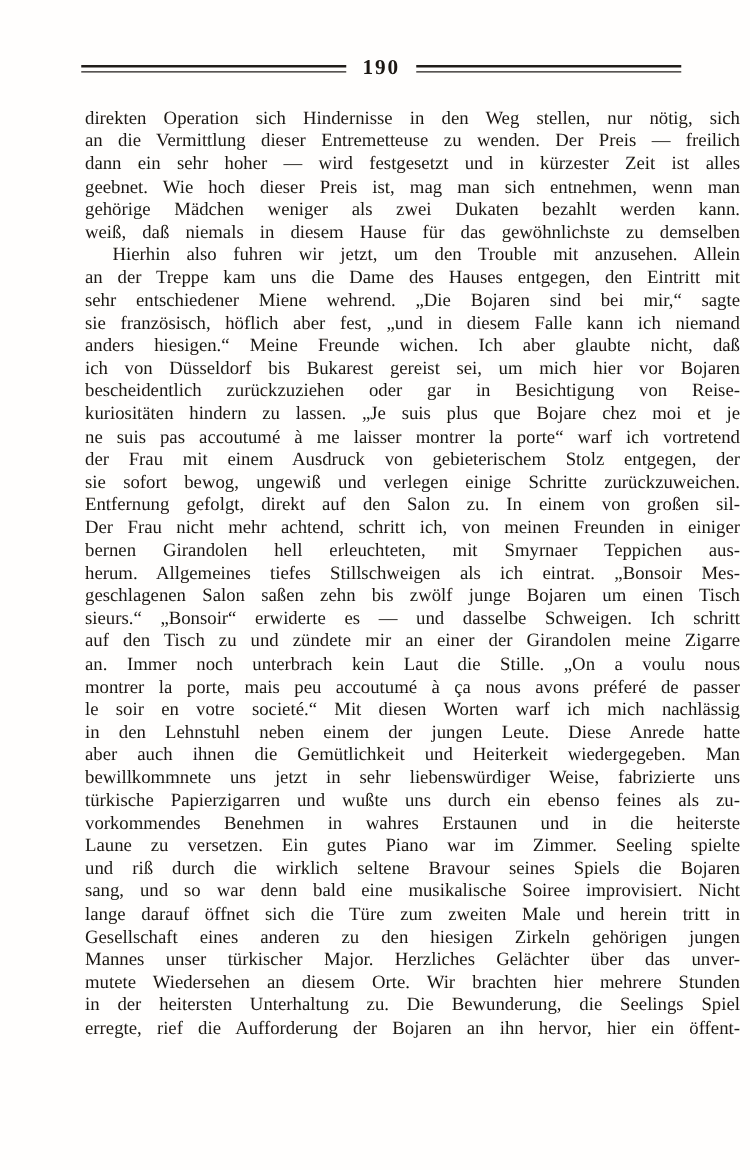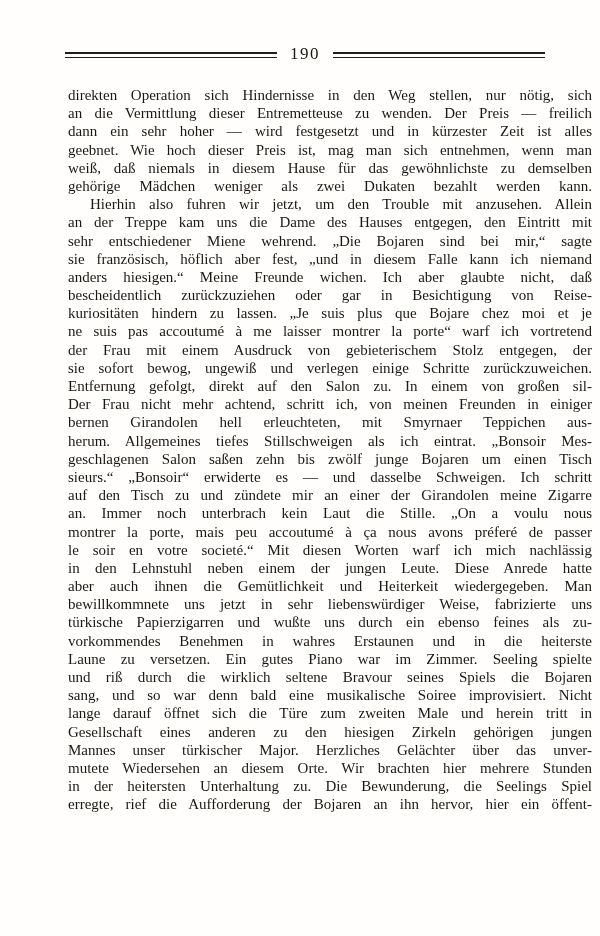--- a/index.html
+++ b/index.html
@@ -29,21 +29,21 @@
     flex: 1 1 auto;
     height: 6px;
     box-sizing: border-box;
     border-top: 2px solid #211d1a;
     border-bottom: 1px solid #211d1a;
     margin-top: 2px;
   }
   .page-number {
     font-size: 17px;
     letter-spacing: 1.5px;
-    font-weight: 400;
+    font-weight: 700;
     line-height: 18px;
     color: #1b1713;
   }
   .text-block {
     margin: 23px 8px 0 68px;
     font-size: 15px;
     line-height: 18.2px;
   }
   .paragraph {
     margin: 0;
@@ -72,29 +72,30 @@
     <span class="page-number">190</span>
     <span class="rule-double"></span>
   </header>
 
   <main class="text-block">
       <div class="paragraph">
         <div class="line">direkten Operation sich Hindernisse in den Weg stellen, nur nötig, sich</div>
         <div class="line">an die Vermittlung dieser Entremetteuse zu wenden. Der Preis — freilich</div>
         <div class="line">dann ein sehr hoher — wird festgesetzt und in kürzester Zeit ist alles</div>
         <div class="line">geebnet. Wie hoch dieser Preis ist, mag man sich entnehmen, wenn man</div>
+        <div class="line">gehörige Mädchen weniger als zwei Dukaten bezahlt werden kann.</div>
         <div class="line">weiß, daß niemals in diesem Hause für das gewöhnlichste zu demselben</div>
-        <div class="line">gehörige Mädchen weniger als zwei Dukaten bezahlt werden kann.</div>
       </div>
       <div class="paragraph indent">
         <div class="line">Hierhin also fuhren wir jetzt, um den Trouble mit anzusehen. Allein</div>
         <div class="line">an der Treppe kam uns die Dame des Hauses entgegen, den Eintritt mit</div>
         <div class="line">sehr entschiedener Miene wehrend. „Die Bojaren sind bei mir,“ sagte</div>
         <div class="line">sie französisch, höflich aber fest, „und in diesem Falle kann ich niemand</div>
         <div class="line">anders hiesigen.“ Meine Freunde wichen. Ich aber glaubte nicht, daß</div>
+        <div class="line">ich von Düsseldorf bis Bukarest gereist sei, um mich hier vor Bojaren</div>
         <div class="line">bescheidentlich zurückzuziehen oder gar in Besichtigung von Reise-</div>
         <div class="line">kuriositäten hindern zu lassen. „Je suis plus que Bojare chez moi et je</div>
         <div class="line">ne suis pas accoutumé à me laisser montrer la porte“ warf ich vortretend</div>
         <div class="line">der Frau mit einem Ausdruck von gebieterischem Stolz entgegen, der</div>
         <div class="line">sie sofort bewog, ungewiß und verlegen einige Schritte zurückzuweichen.</div>
         <div class="line">Entfernung gefolgt, direkt auf den Salon zu. In einem von großen sil-</div>
         <div class="line">Der Frau nicht mehr achtend, schritt ich, von meinen Freunden in einiger</div>
         <div class="line">bernen Girandolen hell erleuchteten, mit Smyrnaer Teppichen aus-</div>
         <div class="line">herum. Allgemeines tiefes Stillschweigen als ich eintrat. „Bonsoir Mes-</div>
         <div class="line">geschlagenen Salon saßen zehn bis zwölf junge Bojaren um einen Tisch</div>

